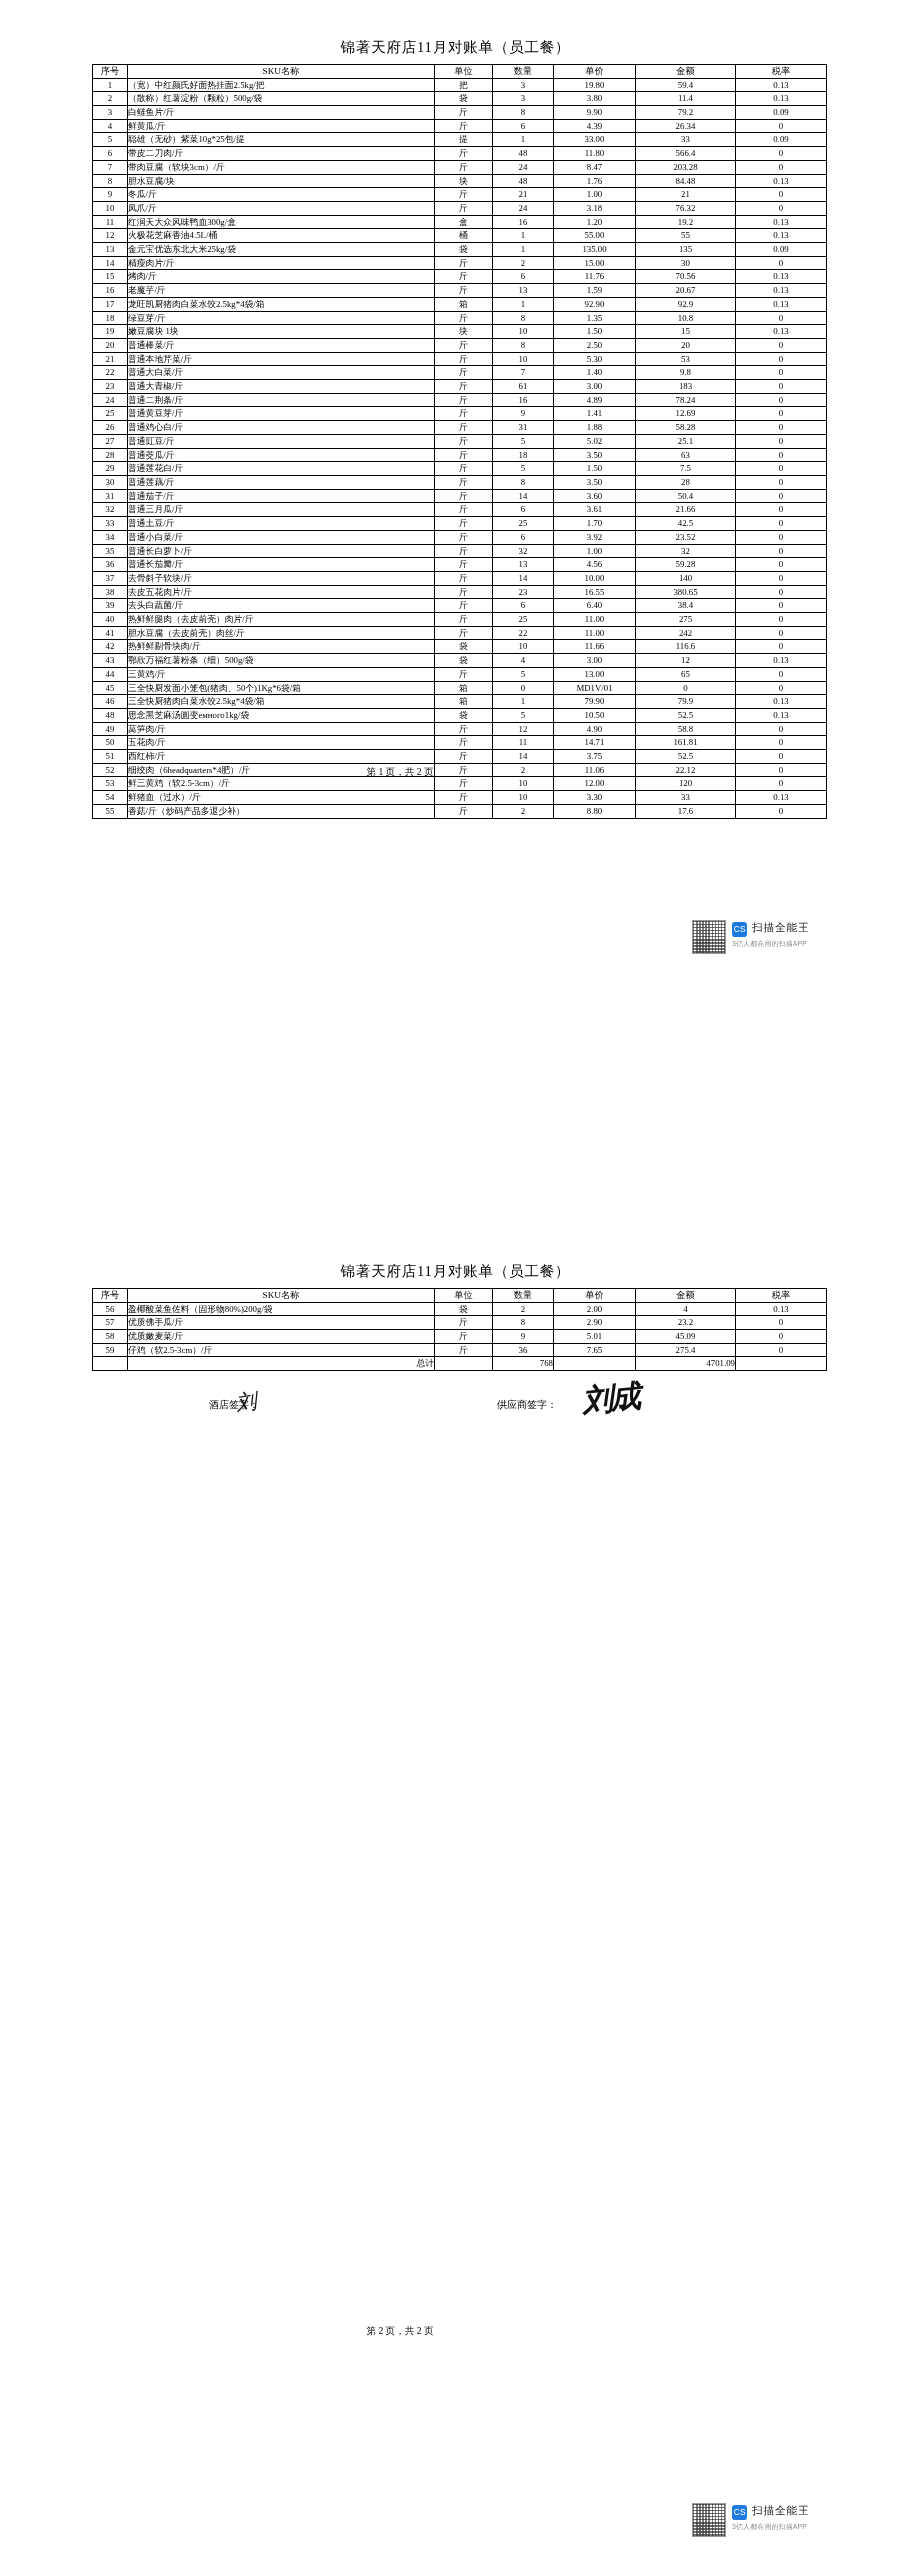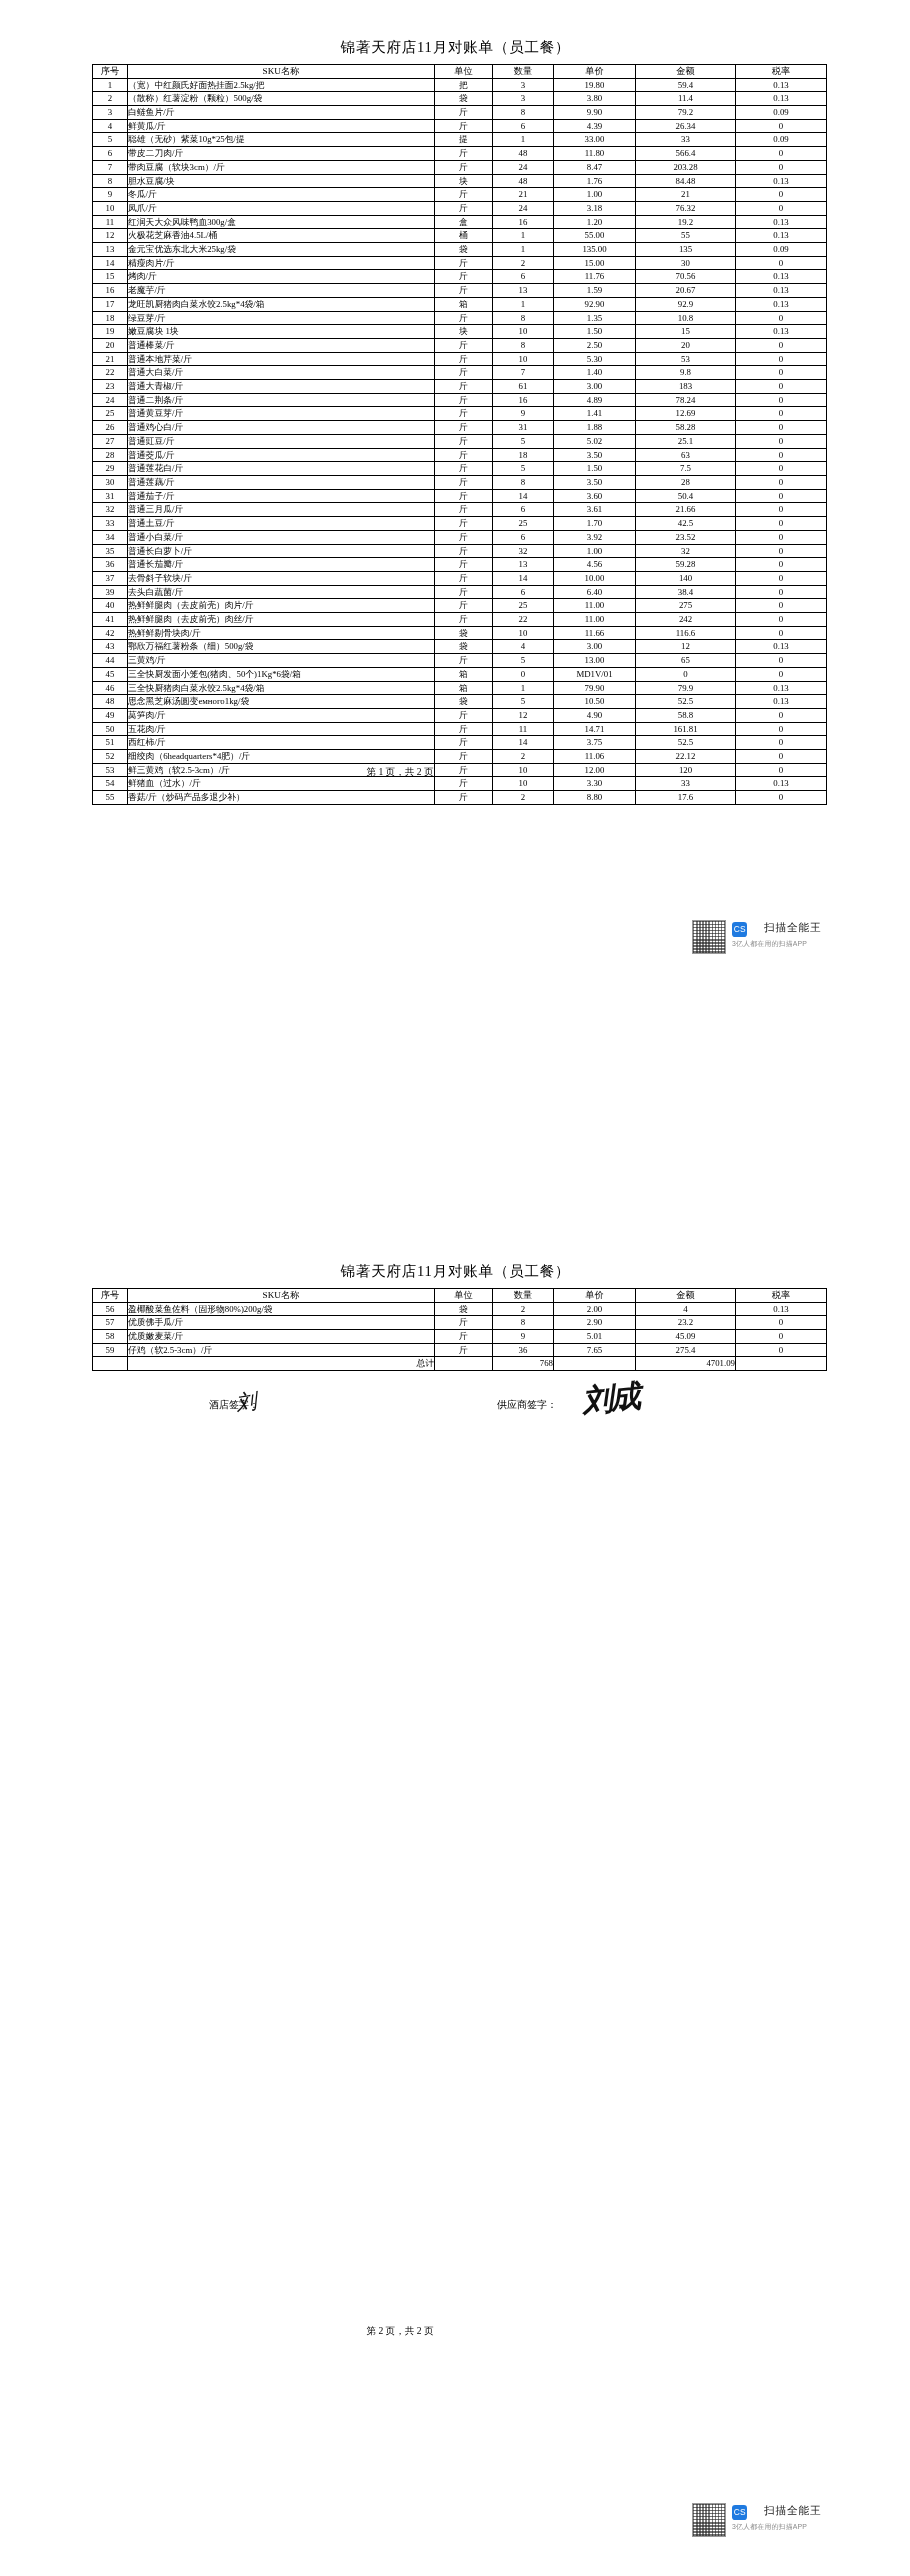--- a/index.html
+++ b/index.html
@@ -128,21 +128,21 @@
     border-radius: 3.1px;
     background: #1f7ae0;
     color: #fff;
     font-size: 8.4px;
     line-height: 15.3px;
     text-align: center;
     font-weight: normal;
   }
   .cs-name {
     position: absolute;
-    left: 72px; top: 0.8px;
+    left: 60px; top: 0.8px;
     font-size: 10.7px;
     color: #1b1b1b;
     letter-spacing: 0.8px;
   }
   .cs-sub {
     position: absolute;
     left: 40px; top: 19px;
     font-size: 6.9px;
     color: #8a8a8a;
     letter-spacing: 0.2px;
@@ -496,40 +496,49 @@
           <tr>
             <td class="c-idx">37</td>
             <td class="c-name">去骨斜子软块/斤</td>
             <td class="c-unit">斤</td>
             <td class="c-qty">14</td>
             <td class="c-price">10.00</td>
             <td class="c-amt">140</td>
             <td class="c-tax">0</td>
           </tr>
           <tr>
+            <td class="c-idx">38</td>
+            <td class="c-name">去皮五花肉片/斤</td>
+            <td class="c-unit">斤</td>
+            <td class="c-qty">23</td>
+            <td class="c-price">16.55</td>
+            <td class="c-amt">380.65</td>
+            <td class="c-tax">0</td>
+          </tr>
+          <tr>
             <td class="c-idx">39</td>
             <td class="c-name">去头白蔬菌/斤</td>
             <td class="c-unit">斤</td>
             <td class="c-qty">6</td>
             <td class="c-price">6.40</td>
             <td class="c-amt">38.4</td>
             <td class="c-tax">0</td>
           </tr>
           <tr>
             <td class="c-idx">40</td>
             <td class="c-name">热鲜鲜腿肉（去皮前壳）肉片/斤</td>
             <td class="c-unit">斤</td>
             <td class="c-qty">25</td>
             <td class="c-price">11.00</td>
             <td class="c-amt">275</td>
             <td class="c-tax">0</td>
           </tr>
           <tr>
             <td class="c-idx">41</td>
-            <td class="c-name">热鲜鲜腿肉（去皮前壳）肉丝/斤</td>
+            <td class="c-name">胆水豆腐（去皮前壳）肉丝/斤</td>
             <td class="c-unit">斤</td>
             <td class="c-qty">22</td>
             <td class="c-price">11.00</td>
             <td class="c-amt">242</td>
             <td class="c-tax">0</td>
           </tr>
           <tr>
             <td class="c-idx">42</td>
             <td class="c-name">热鲜鲜剔骨块肉/斤</td>
             <td class="c-unit">袋</td>

